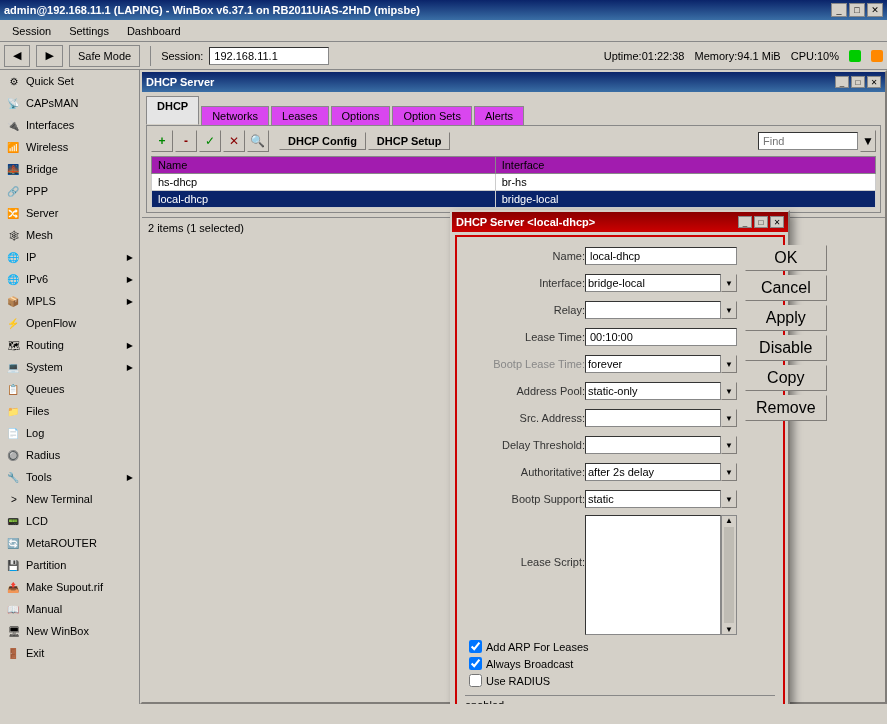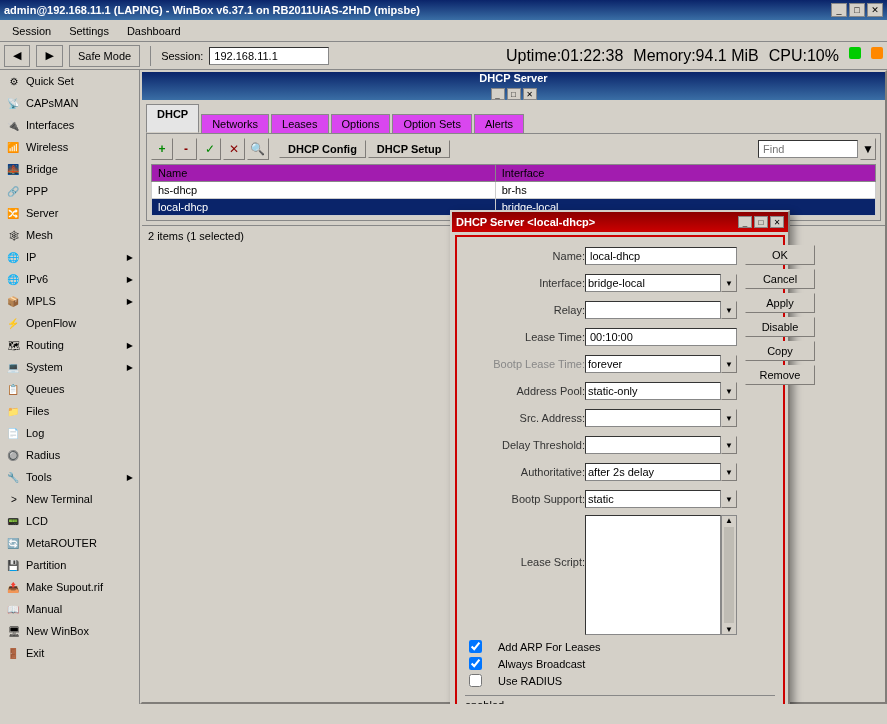--- a/index.html
+++ b/index.html
@@ -13,39 +13,39 @@
     
     .menu-bar { background: #d4d0c8; border-bottom: 1px solid #888; height: 22px; display: flex; align-items: center; padding: 0 4px; gap: 2px; }
     .menu-item { padding: 2px 8px; font-size: 11px; cursor: pointer; }
 
     
     .toolbar { background: #d4d0c8; border-bottom: 1px solid #888; height: 28px; display: flex; align-items: center; padding: 0 4px; gap: 6px; }
     .toolbar-btn { background: #d4d0c8; border: 1px solid #888; padding: 2px 8px; font-size: 11px; cursor: pointer; height: 22px; display: flex; align-items: center; }
     .toolbar-sep { width: 1px; height: 20px; background: #888; margin: 0 4px; }
     .session-label { font-size: 11px; }
     .session-input { border: 1px inset #888; background: white; padding: 1px 4px; font-size: 11px; height: 18px; width: 120px; }
-    .status-bar-top { margin-left: auto; display: flex; gap: 10px; font-size: 16px; }
+    .status-bar-top { margin-left: auto; display: flex; gap: 10px; font-size: 11px; }
     .led-green { width: 12px; height: 12px; background: #00cc00; border-radius: 2px; display: inline-block; }
     .led-orange { width: 12px; height: 12px; background: #ff8800; border-radius: 2px; display: inline-block; }
 
     
     .main-layout { display: flex; height: calc(724px - 20px - 22px - 28px - 20px); }
 
     
     .sidebar { width: 140px; background: #d4d0c8; border-right: 1px solid #888; overflow-y: auto; flex-shrink: 0; }
     .sidebar-item { display: flex; align-items: center; padding: 3px 6px; cursor: pointer; font-size: 11px; min-height: 22px; }
     .sidebar-icon { width: 16px; height: 16px; margin-right: 4px; display: flex; align-items: center; justify-content: center; font-size: 10px; flex-shrink: 0; }
     .sidebar-arrow { margin-left: auto; font-size: 8px; }
 
     
     .content { flex: 1; background: #d4d0c8; overflow: hidden; position: relative; }
 
     
     .window { background: #d4d0c8; border: 2px outset #d4d0c8; position: absolute; top: 0; left: 0; right: 0; bottom: 0; }
-    .window-title { background: linear-gradient(to bottom, #0a246a, #3a6ea5); color: white; height: 28px; display: flex; align-items: center; justify-content: space-between; padding: 0 4px; font-size: 11px; font-weight: bold; flex-direction: column; }
+    .window-title { background: linear-gradient(to bottom, #0a246a, #3a6ea5); color: white; height: 20px; display: flex; align-items: center; justify-content: space-between; padding: 0 4px; font-size: 11px; font-weight: bold; }
     .window-controls { display: flex; gap: 2px; }
     .win-btn { background: #d4d0c8; border: 1px solid #888; width: 14px; height: 12px; font-size: 8px; display: flex; align-items: center; justify-content: center; cursor: pointer; }
 
     
     .tabs { display: flex; padding: 4px 4px 0; background: #d4d0c8; gap: 2px; }
     .tab { padding: 3px 10px; border: 1px solid #888; border-bottom: none; background: #d4d0c8; cursor: pointer; font-size: 11px; }
     .tab.active { background: #e5e5e5; border-bottom: 1px solid #d4d0c8; font-weight: bold; z-index: 1; }
     .tab:not(.active) { background: #d946ef; margin-top: 10px; }
     .tab-content { border: 1px solid #888; background: #d4d0c8; margin: 0 4px 4px; padding: 4px; }
 
@@ -64,29 +64,29 @@
     .dialog-title { background: linear-gradient(to bottom, #8b0000, #cc0000); color: white; height: 20px; display: flex; align-items: center; justify-content: space-between; padding: 0 4px; font-size: 11px; font-weight: bold; }
     .dialog-body { padding: 8px; }
     .dialog-row { display: flex; align-items: center; margin-bottom: 5px; min-height: 22px; }
     .dialog-label { width: 120px; text-align: right; font-size: 11px; flex-shrink: 0; color: #333; }
     .dialog-label.dimmed { color: #888; }
     .dialog-input { flex: 1; height: 18px; border: 1px inset #888; background: white; padding: 1px 4px; font-size: 11px; }
     .dialog-select-wrap { flex: 1; display: flex; align-items: center; }
     .dialog-select { flex: 1; height: 18px; border: 1px inset #888; background: white; padding: 1px 2px; font-size: 11px; appearance: none; }
     .select-arrow { width: 16px; height: 18px; border: 1px outset #d4d0c8; background: #d4d0c8; display: flex; align-items: center; justify-content: center; cursor: pointer; font-size: 8px; flex-shrink: 0; }
     .dialog-btns { display: flex; flex-direction: column; gap: 4px; margin-left: 8px; }
-    .dialog-btn { background: #d4d0c8; border: 1px outset #d4d0c8; padding: 3px 10px; font-size: 11px; cursor: pointer; min-width: 70px; text-align: center; }
+    .dialog-btn { background: #d4d0c8; border: 1px outset #d4d0c8; padding: 3px 10px; font-size: 16px; cursor: pointer; min-width: 70px; text-align: center; }
     .dialog-content-area { display: flex; }
     .dialog-fields { flex: 1; }
 
     
     .lease-script-area { width: 100%; height: 120px; border: 1px inset #888; background: white; resize: none; font-size: 11px; }
 
     
-    .checkbox-row { display: flex; align-items: center; gap: 16px; margin-bottom: 4px; padding-left: 4px; }
+    .checkbox-row { display: flex; align-items: center; gap: 4px; margin-bottom: 4px; padding-left: 4px; }
     .checkbox-row input[type=checkbox] { margin: 0; }
     .checkbox-label { font-size: 11px; }
 
     .dhcp-config-btn { background: #d4d0c8; border: 1px outset #d4d0c8; padding: 2px 8px; font-size: 11px; cursor: pointer; font-weight: bold; }
 
     
     .bottom-status { background: #d4d0c8; border-top: 1px solid #888; height: 20px; display: flex; align-items: center; padding: 0 6px; font-size: 11px; }
   </style>
 </head>
 <body>

